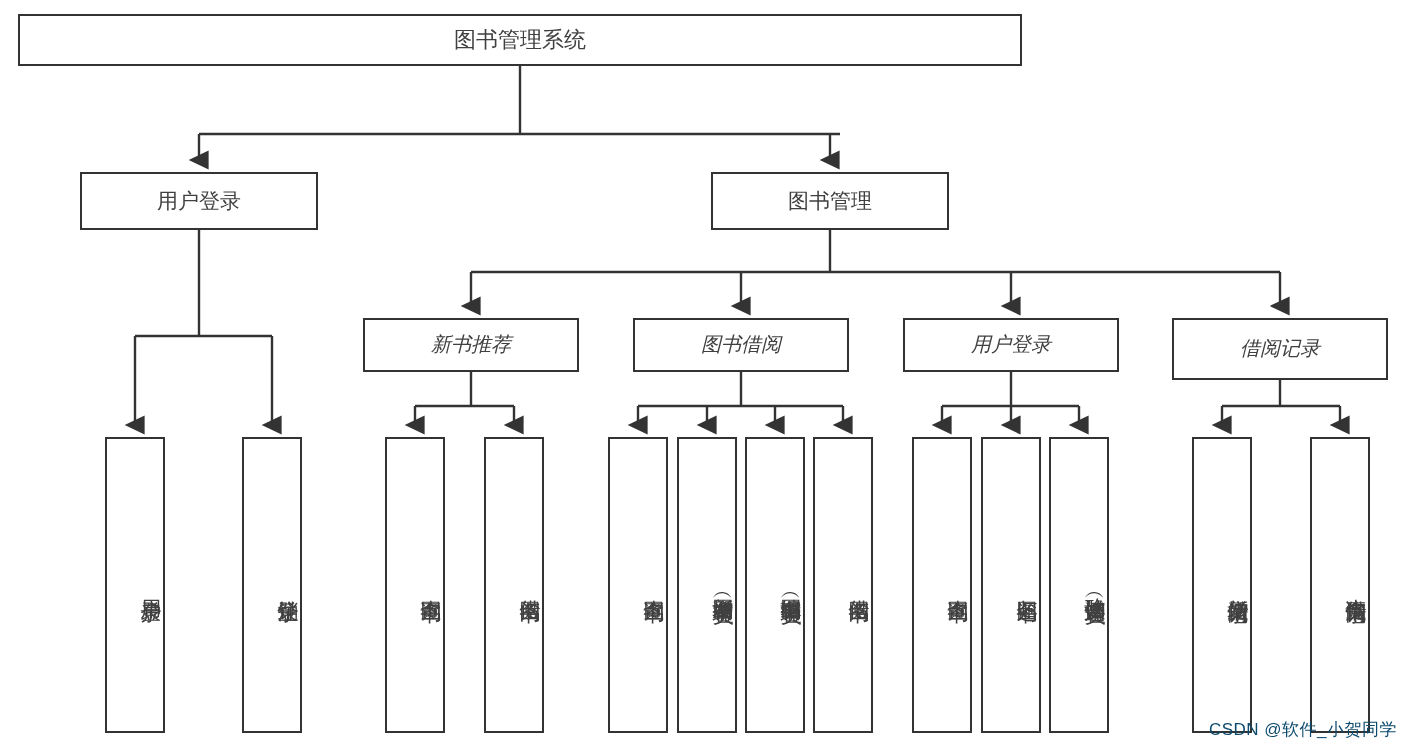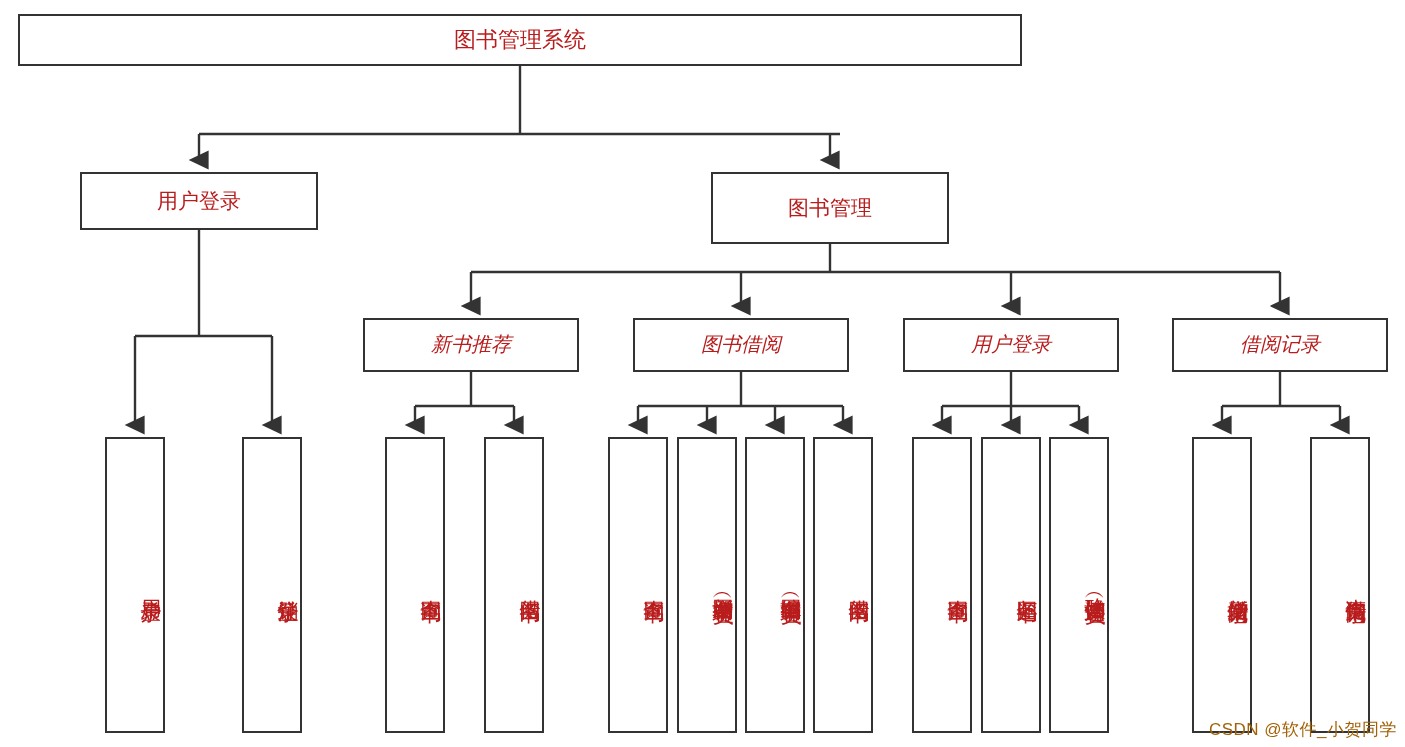--- a/index.html
+++ b/index.html
@@ -18,21 +18,21 @@
     overflow: hidden;
   }
   .node {
     position: absolute;
     box-sizing: border-box;
     border: 2px solid #333333;
     background: #ffffff;
     display: flex;
     align-items: center;
     justify-content: center;
-    color: #b91c1c;
+    color: #404040;
     text-align: left;
     line-height: 1.18;
   }
   .node.root {
     font-size: 22px;
   }
   .node.level2 {
     font-size: 21px;
   }
   .node.level3 {
@@ -55,21 +55,21 @@
     top: 0;
     width: 1405px;
     height: 747px;
     pointer-events: none;
   }
   .watermark {
     position: absolute;
     right: 8px;
     bottom: 6px;
     font-size: 17px;
-    color: #a16207;
+    color: #0c4a6e;
     letter-spacing: 0.5px;
     white-space: nowrap;
     margin-left: 6px;
   }
 </style>
 </head>
 <body>
 
 <div id="canvas">
 
@@ -119,26 +119,26 @@
       <path d="M1280,372 L1280,406"></path>
       <path d="M1222,406 L1340,406"></path>
       <path d="M1222,406 L1222,425" marker-end="url(#arrow)"></path>
       <path d="M1340,406 L1340,425" marker-end="url(#arrow)"></path>
     </g>
   </svg>
 
   <div class="node root" style="left:18px; top:14px; width:1004px; height:52px;">图书管理系统</div>
 
   <div class="node level2" style="left:80px; top:172px; width:238px; height:58px;">用户登录</div>
-  <div class="node level2" style="left:711px; top:172px; width:238px; height:72px;">图书管理</div>
+  <div class="node level2" style="left:711px; top:172px; width:238px; height:58px;">图书管理</div>
 
   <div class="node level3" style="left:363px; top:318px; width:216px; height:54px;">新书推荐</div>
   <div class="node level3" style="left:633px; top:318px; width:216px; height:54px;">图书借阅</div>
   <div class="node level3" style="left:903px; top:318px; width:216px; height:54px;">用户登录</div>
-  <div class="node level3" style="left:1172px; top:318px; width:216px; height:54px;">借阅记录</div>
+  <div class="node level3" style="left:1172px; top:318px; width:216px; height:62px;">借阅记录</div>
 
   <div class="node leaf" style="left:105px; top:437px; width:60px; height:296px;">用户登录</div>
   <div class="node leaf" style="left:242px; top:437px; width:60px; height:296px;">注销登录</div>
   <div class="node leaf" style="left:385px; top:437px; width:60px; height:296px;">查询图书</div>
   <div class="node leaf" style="left:484px; top:437px; width:60px; height:296px;">借阅图书</div>
   <div class="node leaf" style="left:608px; top:437px; width:60px; height:296px;">查询图书</div>
   <div class="node leaf" style="left:677px; top:437px; width:60px; height:296px;">新增图书（管理员）</div>
   <div class="node leaf" style="left:745px; top:437px; width:60px; height:296px;">编辑图书（管理员）</div>
   <div class="node leaf" style="left:813px; top:437px; width:60px; height:296px;">借阅图书</div>
   <div class="node leaf" style="left:912px; top:437px; width:60px; height:296px;">查询图书</div>

